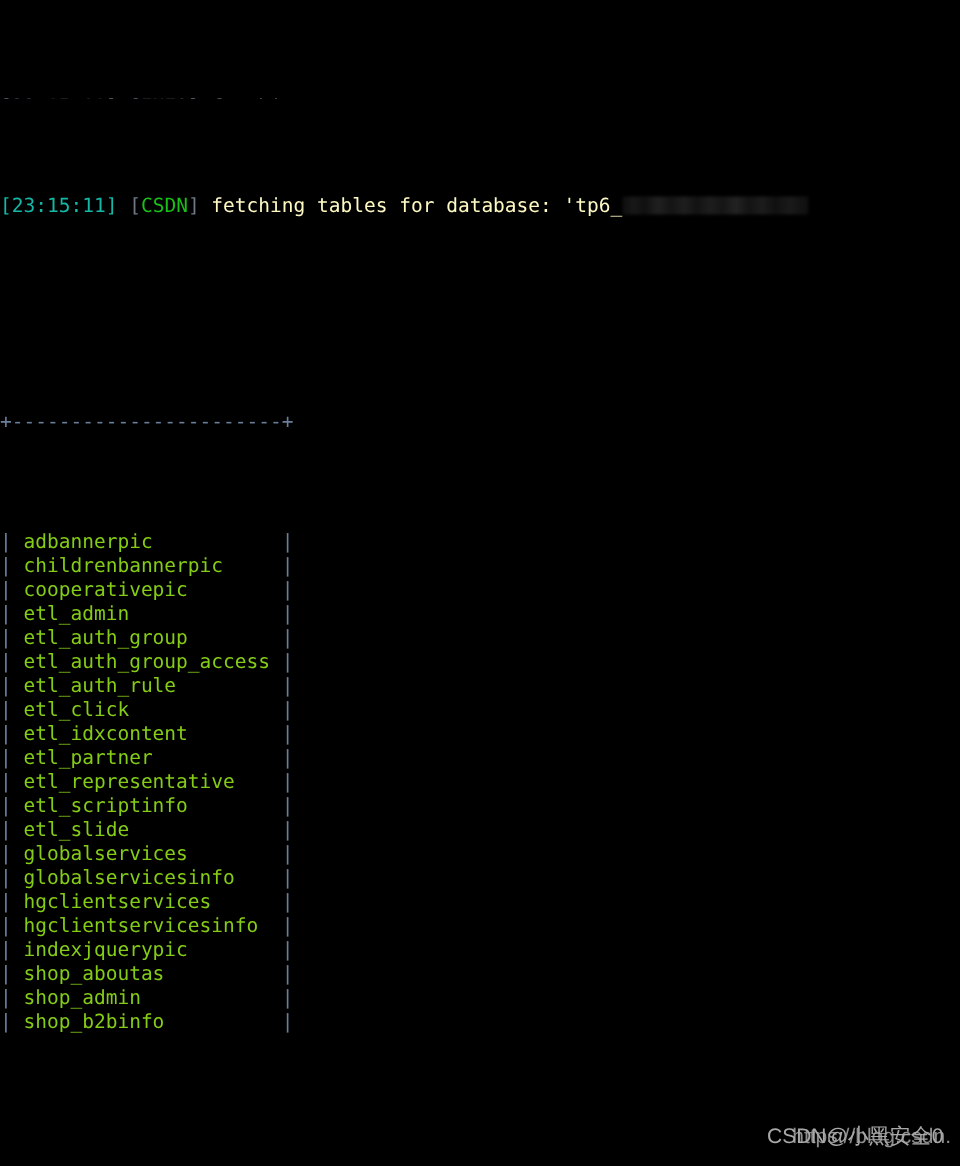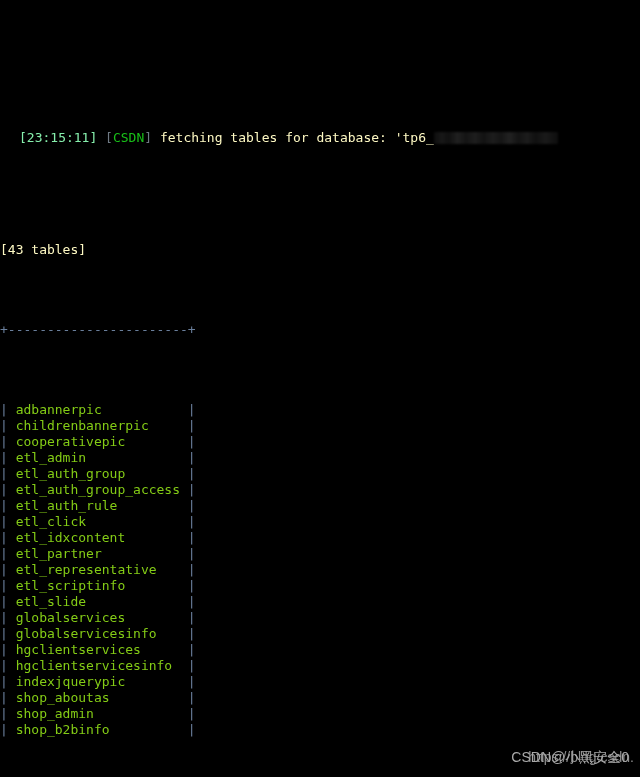--- a/index.html
+++ b/index.html
@@ -38,21 +38,21 @@
 
   
   .line-clipped {
     height: 2px;
     line-height: 16px;
     overflow: hidden;
     display: block;
     color: #5a6a7a;
   }
 
-  .c-time    { color: #86efac; padding-left: 19px; }
+  .c-time    { color: #14b8a6; }
   .c-bracket { color: #6f7a84; }
   .c-info    { color: #18c018; }
   .c-text    { color: #fef9c3; }
   .c-border  { color: #6a7f9c; }
   .c-pipe    { color: #6a7f9c; }
   .c-name    { color: #84cc16; }
 
   .redacted {
     display: inline-block;
     width: 124px;
@@ -100,21 +100,20 @@
 
   
   <div class="line-clipped">[23:15:11] [INFO] fetching</div>
 
   
   <div class="line"><span class="c-time">[23:15:11]</span><span class="c-text"> </span><span class="c-bracket">[</span><span class="c-info">CSDN</span><span class="c-bracket">]</span><span class="c-text"> fetching tables for database: 'tp6_</span><span class="redacted"></span></div>
 
   
 
   
-  <div class="line c-text">[43 tables]</div>
 
   
   <div class="line c-border">+-----------------------+</div>
 
   
   <div id="rows"><div class="line"><span class="c-pipe">| </span><span class="c-name">adbannerpic</span><span class="c-name">           </span><span class="c-pipe">|</span></div><div class="line"><span class="c-pipe">| </span><span class="c-name">childrenbannerpic</span><span class="c-name">     </span><span class="c-pipe">|</span></div><div class="line"><span class="c-pipe">| </span><span class="c-name">cooperativepic</span><span class="c-name">        </span><span class="c-pipe">|</span></div><div class="line"><span class="c-pipe">| </span><span class="c-name">etl_admin</span><span class="c-name">             </span><span class="c-pipe">|</span></div><div class="line"><span class="c-pipe">| </span><span class="c-name">etl_auth_group</span><span class="c-name">        </span><span class="c-pipe">|</span></div><div class="line"><span class="c-pipe">| </span><span class="c-name">etl_auth_group_access</span><span class="c-name"> </span><span class="c-pipe">|</span></div><div class="line"><span class="c-pipe">| </span><span class="c-name">etl_auth_rule</span><span class="c-name">         </span><span class="c-pipe">|</span></div><div class="line"><span class="c-pipe">| </span><span class="c-name">etl_click</span><span class="c-name">             </span><span class="c-pipe">|</span></div><div class="line"><span class="c-pipe">| </span><span class="c-name">etl_idxcontent</span><span class="c-name">        </span><span class="c-pipe">|</span></div><div class="line"><span class="c-pipe">| </span><span class="c-name">etl_partner</span><span class="c-name">           </span><span class="c-pipe">|</span></div><div class="line"><span class="c-pipe">| </span><span class="c-name">etl_representative</span><span class="c-name">    </span><span class="c-pipe">|</span></div><div class="line"><span class="c-pipe">| </span><span class="c-name">etl_scriptinfo</span><span class="c-name">        </span><span class="c-pipe">|</span></div><div class="line"><span class="c-pipe">| </span><span class="c-name">etl_slide</span><span class="c-name">             </span><span class="c-pipe">|</span></div><div class="line"><span class="c-pipe">| </span><span class="c-name">globalservices</span><span class="c-name">        </span><span class="c-pipe">|</span></div><div class="line"><span class="c-pipe">| </span><span class="c-name">globalservicesinfo</span><span class="c-name">    </span><span class="c-pipe">|</span></div><div class="line"><span class="c-pipe">| </span><span class="c-name">hgclientservices</span><span class="c-name">      </span><span class="c-pipe">|</span></div><div class="line"><span class="c-pipe">| </span><span class="c-name">hgclientservicesinfo</span><span class="c-name">  </span><span class="c-pipe">|</span></div><div class="line"><span class="c-pipe">| </span><span class="c-name">indexjquerypic</span><span class="c-name">        </span><span class="c-pipe">|</span></div><div class="line"><span class="c-pipe">| </span><span class="c-name">shop_aboutas</span><span class="c-name">          </span><span class="c-pipe">|</span></div><div class="line"><span class="c-pipe">| </span><span class="c-name">shop_admin</span><span class="c-name">            </span><span class="c-pipe">|</span></div><div class="line"><span class="c-pipe">| </span><span class="c-name">shop_b2binfo</span><span class="c-name">          </span><span class="c-pipe">|</span></div></div>
 
   
   
 

